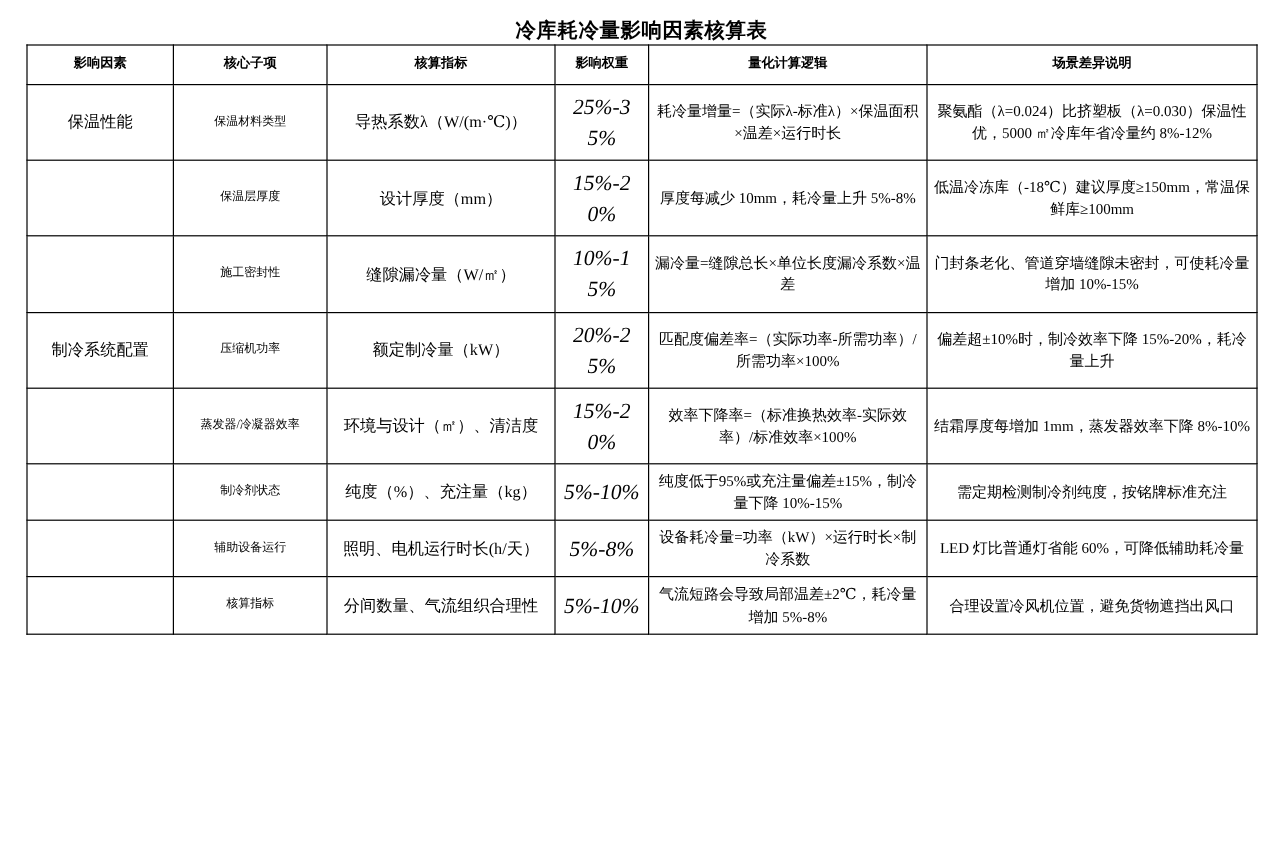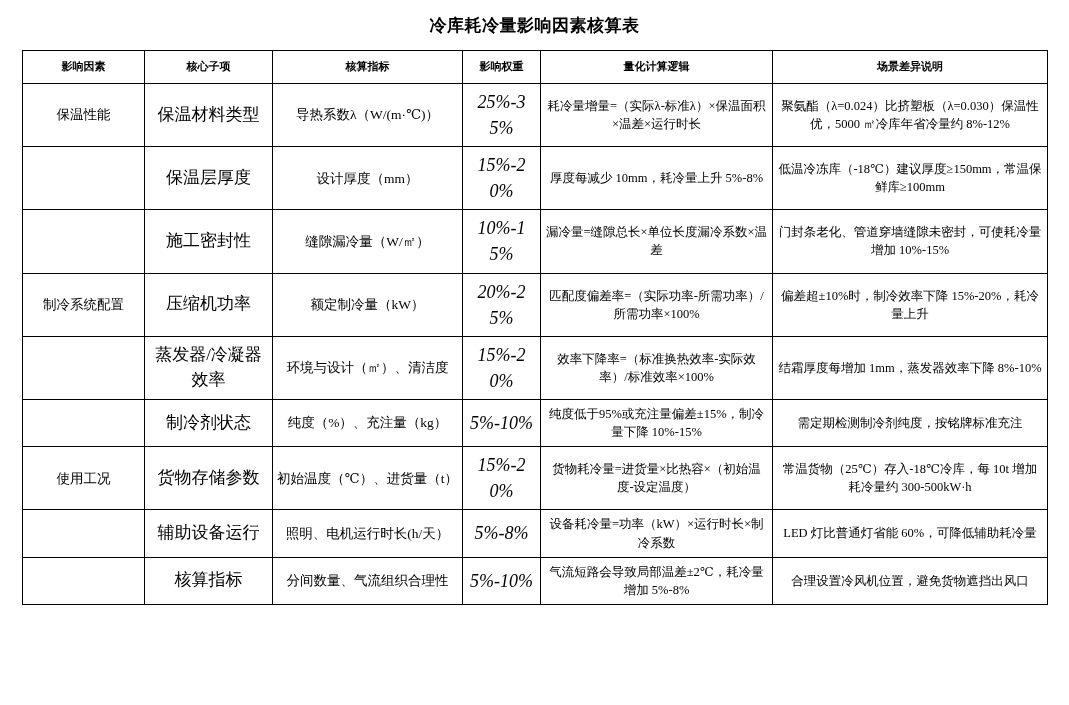--- a/index.html
+++ b/index.html
@@ -19,21 +19,21 @@
     height: 705px;
     position: relative;
     box-sizing: border-box;
     padding: 0 22px;
   }
   .doc-title {
     text-align: center;
     font-size: 17px;
     font-weight: bold;
     letter-spacing: 0.5px;
-    margin: 14px 0 13px 0;
+    margin: 14px 0 0 0;
     font-family: "Liberation Sans", "DejaVu Sans", sans-serif;
   }
   table.calc-table {
     width: 1025px;
     border-collapse: collapse;
     table-layout: fixed;
     font-size: 13px;
   }
   table.calc-table th,
   table.calc-table td {
@@ -56,21 +56,21 @@
   .col-weight   { width: 78px; }
   .col-logic    { width: 232px; }
   .col-scenario { width: 275px; }
   td.cell-text {
     font-size: 12.5px;
   }
   td.factor-cell {
     font-size: 13.5px;
   }
   td.sub-cell {
-    font-size: 17px;
+    font-size: 10px;
   }
   td.metric-cell {
     font-size: 13.5px;
   }
   td.weight-cell {
     font-size: 18px;
     font-family: "Liberation Serif", serif;
     font-style: italic;
   }
   .empty-cell { }
@@ -144,28 +144,20 @@
       </tr>
       <tr>
         <td class="factor-cell empty-cell"></td>
         <td class="sub-cell">制冷剂状态</td>
         <td class="metric-cell">纯度（%）、充注量（kg）</td>
         <td class="weight-cell">5%-10%</td>
         <td class="cell-text">纯度低于95%或充注量偏差±15%，制冷量下降 10%-15%</td>
         <td class="cell-text">需定期检测制冷剂纯度，按铭牌标准充注</td>
       </tr>
       <tr>
-        <td class="factor-cell">使用工况</td>
-        <td class="sub-cell">货物存储参数</td>
-        <td class="metric-cell">初始温度（℃）、进货量（t）</td>
-        <td class="weight-cell">15%-20%</td>
-        <td class="cell-text">货物耗冷量=进货量×比热容×（初始温度-设定温度）</td>
-        <td class="cell-text">常温货物（25℃）存入-18℃冷库，每 10t 增加耗冷量约 300-500kW·h</td>
-      </tr>
-      <tr>
         <td class="factor-cell empty-cell"></td>
         <td class="sub-cell">辅助设备运行</td>
         <td class="metric-cell">照明、电机运行时长(h/天）</td>
         <td class="weight-cell">5%-8%</td>
         <td class="cell-text">设备耗冷量=功率（kW）×运行时长×制冷系数</td>
         <td class="cell-text">LED 灯比普通灯省能 60%，可降低辅助耗冷量</td>
       </tr>
       <tr>
         <td class="factor-cell empty-cell"></td>
         <td class="sub-cell">核算指标</td>

